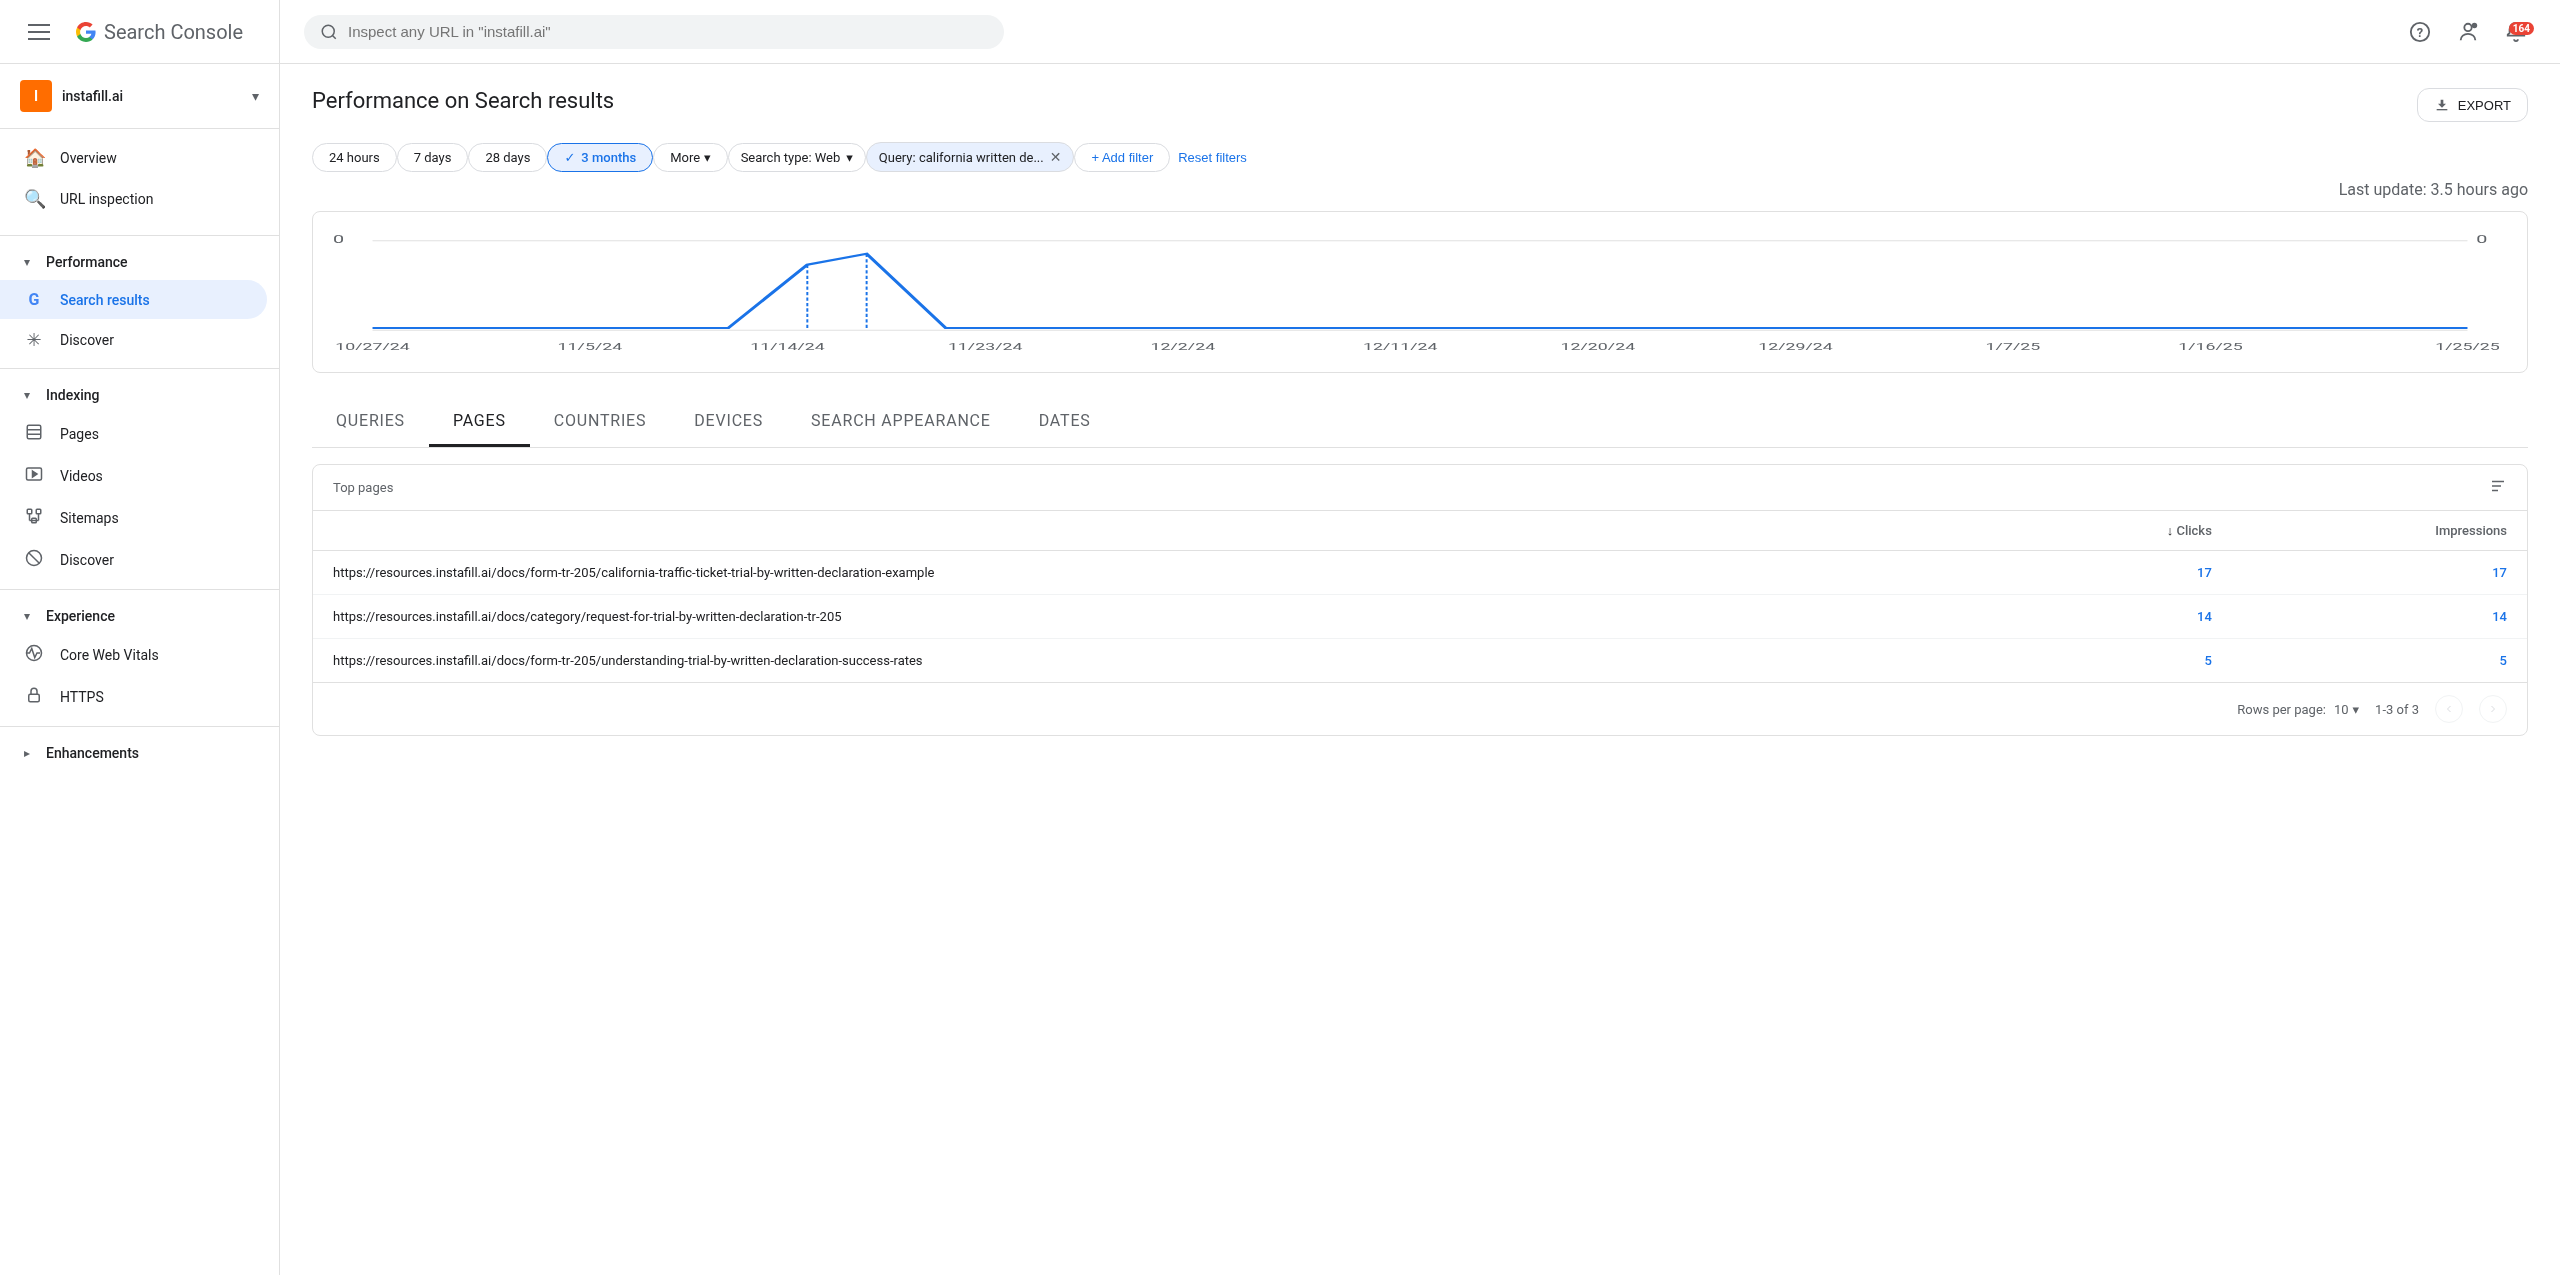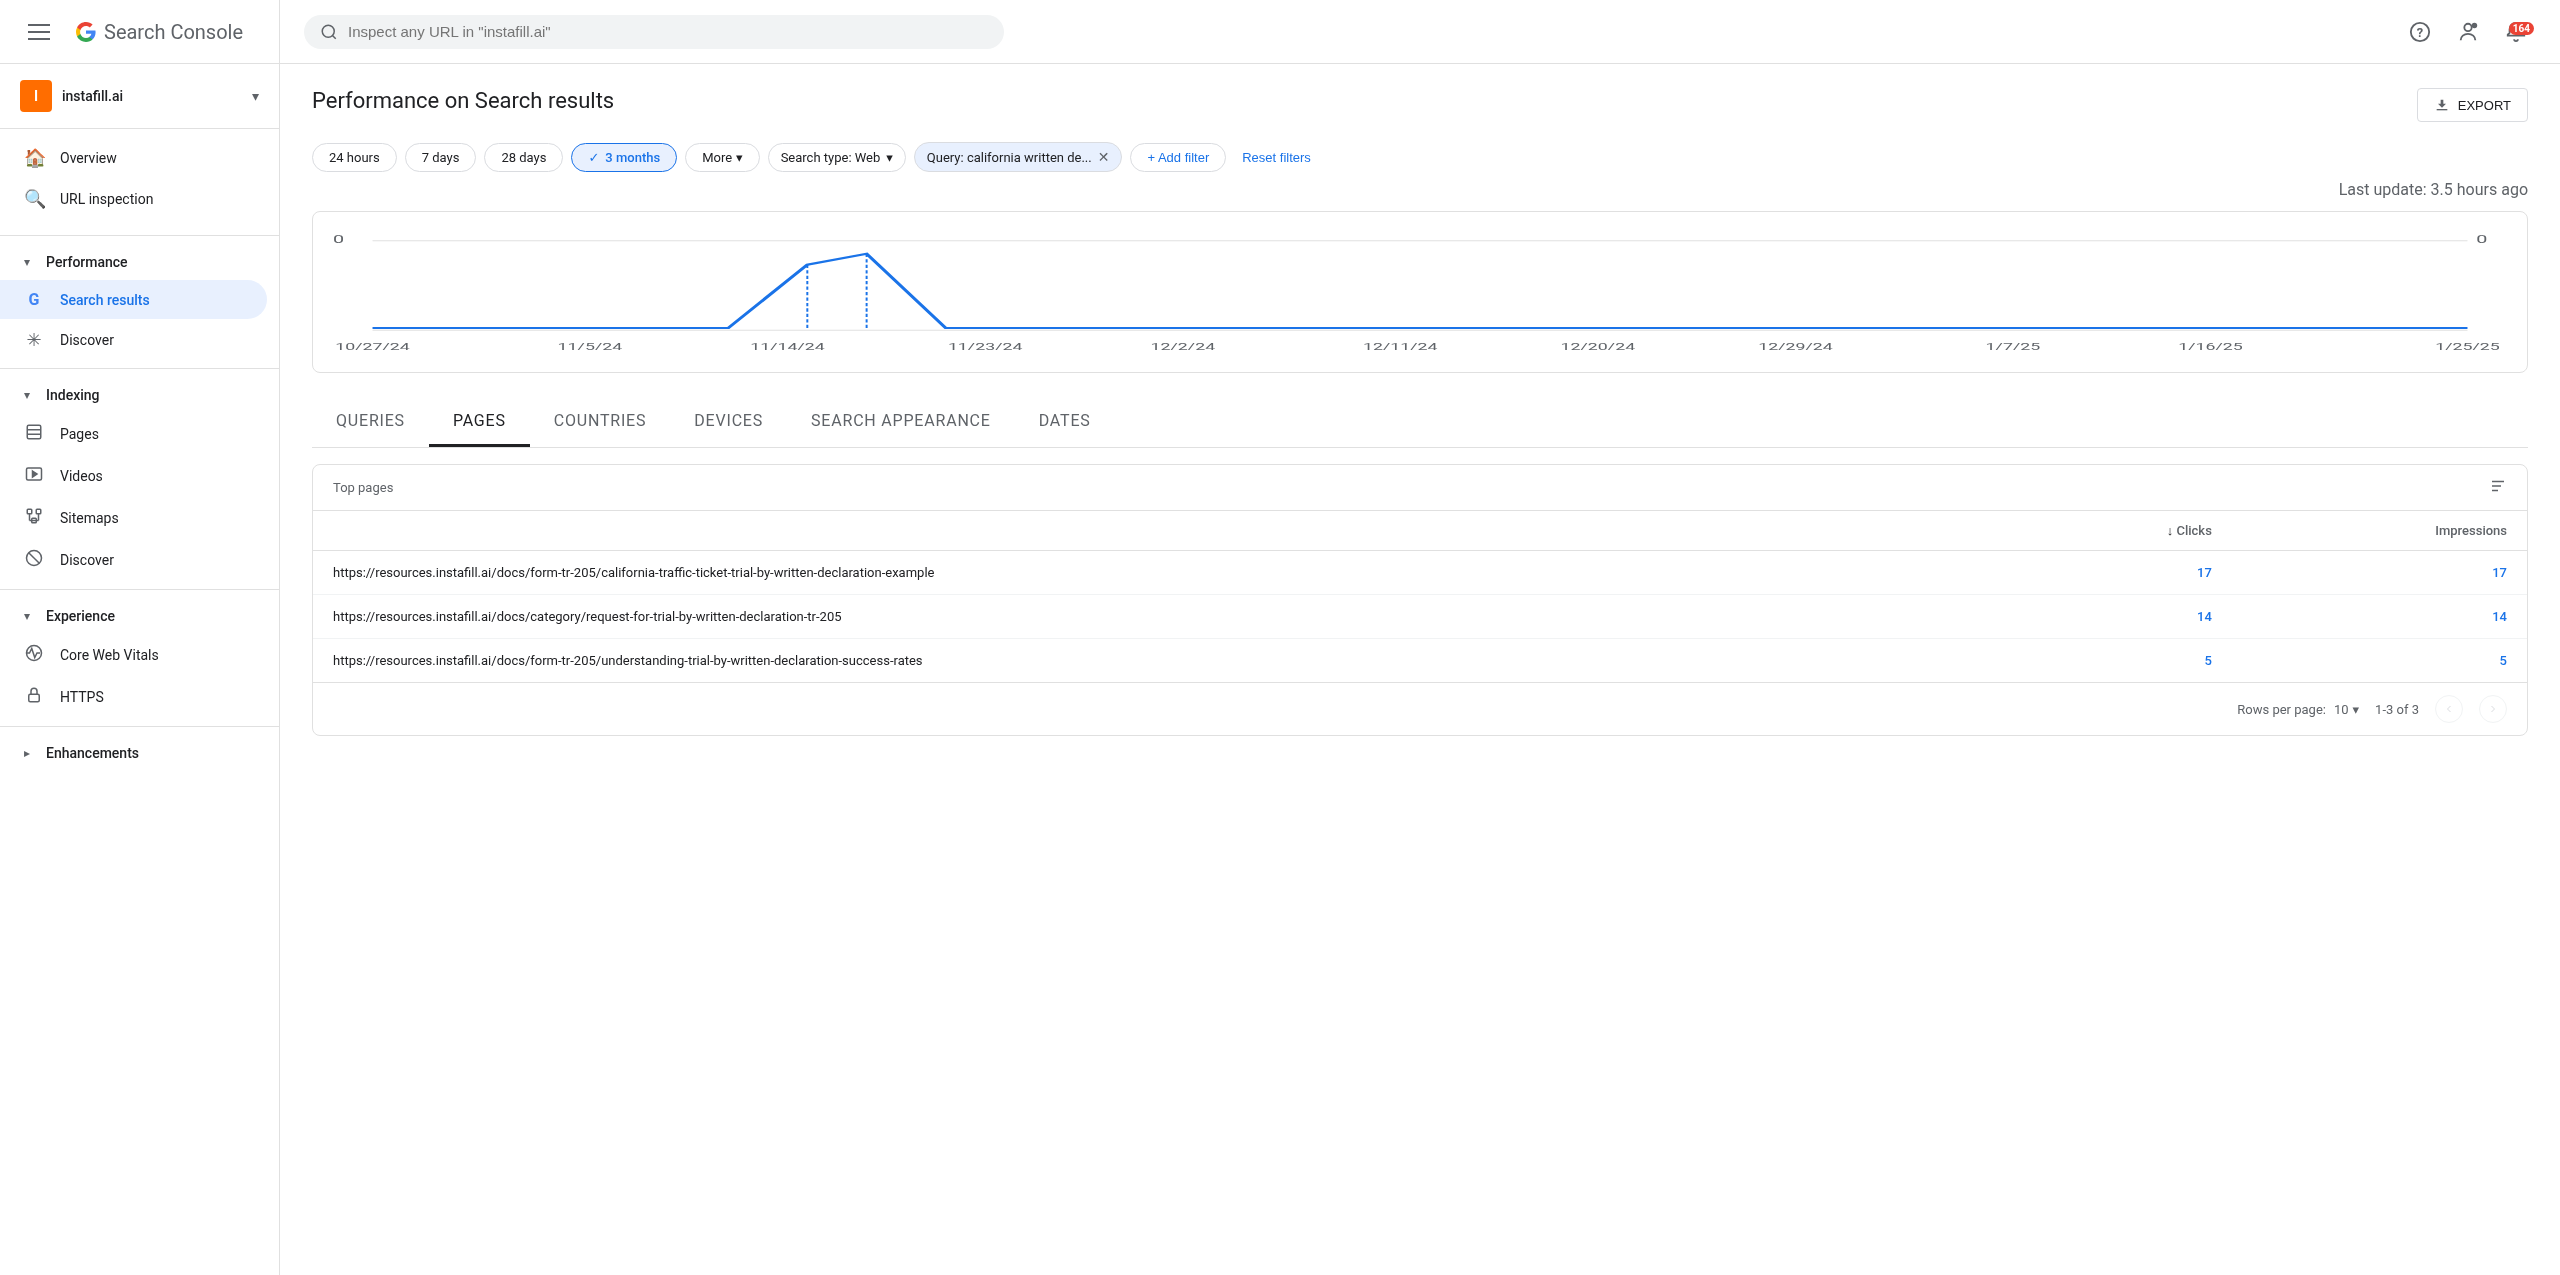--- a/index.html
+++ b/index.html
@@ -35,21 +35,21 @@
     .nav-icon { color: #5f6368; font-size: 18px; width: 20px; text-align: center; }
     .nav-section-header { display: flex; align-items: center; gap: 16px; padding: 10px 24px; cursor: pointer; font-size: 14px; color: #202124; font-weight: 500; }
     .section-arrow { font-size: 12px; color: #5f6368; }
     .nav-divider { height: 1px; background: #e0e0e0; margin: 8px 0; }
 
     
     .main-content { padding: 24px 32px; }
     .page-title { font-size: 22px; font-weight: 400; color: #202124; margin-bottom: 20px; }
 
     
-    .filter-bar { display: flex; align-items: center; gap: 8px; margin-bottom: 8px; flex-wrap: wrap; }
+    .filter-bar { display: flex; align-items: center; margin-bottom: 8px; flex-wrap: wrap; }
     .filter-chip { border: 1px solid #dadce0; border-radius: 20px; padding: 6px 16px; font-size: 13px; cursor: pointer; background: white; color: #202124; display: flex; align-items: center; gap: 6px; }
     .filter-chip.active { background: #e8f0fe; border-color: #1a73e8; color: #1a73e8; font-weight: 500; }
     .filter-chip .check { color: #1a73e8; }
     .filter-chip-query { border: 1px solid #dadce0; border-radius: 20px; padding: 6px 12px; font-size: 13px; cursor: pointer; background: #e8f0fe; color: #202124; display: flex; align-items: center; gap: 6px; }
     .filter-chip-type { border: 1px solid #dadce0; border-radius: 20px; padding: 6px 12px; font-size: 13px; cursor: pointer; background: white; color: #202124; display: flex; align-items: center; gap: 6px; }
     .add-filter { border: 1px solid #dadce0; border-radius: 20px; padding: 6px 16px; font-size: 13px; cursor: pointer; background: white; color: #1a73e8; display: flex; align-items: center; gap: 4px; }
     .reset-filters { color: #1a73e8; font-size: 13px; cursor: pointer; padding: 6px 8px; background: none; border: none; }
     .close-icon { color: #5f6368; font-size: 14px; cursor: pointer; }
 
     .last-update { text-align: right; font-size: 16px; color: #5f6368; margin-bottom: 12px; }
@@ -81,21 +81,21 @@
     .impressions-val { color: #1a73e8; font-weight: 500; }
 
     .table-footer { display: flex; align-items: center; justify-content: flex-end; padding: 12px 20px; gap: 16px; font-size: 13px; color: #5f6368; border-top: 1px solid #e0e0e0; }
     .rows-per-page { display: flex; align-items: center; gap: 8px; }
     .rows-select { border: none; background: transparent; color: #5f6368; font-size: 13px; cursor: pointer; display: flex; align-items: flex-end; gap: 4px; }
     .pagination { display: flex; align-items: center; gap: 16px; }
     .page-nav { cursor: pointer; color: #5f6368; padding: 4px; border: 1px solid #dadce0; border-radius: 50%; width: 28px; height: 28px; display: flex; align-items: center; justify-content: center; }
     .page-nav.disabled { color: #dadce0; cursor: default; border-color: #f1f3f4; }
 
     
-    .export-btn { display: flex; align-items: center; gap: 8px; border: 1px solid #dadce0; border-radius: 4px; padding: 8px 16px; font-size: 13px; cursor: pointer; color: #202124; background: white; margin-bottom: 20px; }
+    .export-btn { display: flex; align-items: center; gap: 8px; border: 1px solid #dadce0; border-radius: 12px; padding: 8px 16px; font-size: 13px; cursor: pointer; color: #202124; background: white; margin-bottom: 20px; }
     .header-row { display: flex; align-items: flex-start; justify-content: space-between; }
   </style>
 </head>
 <body>
 
 <div class="app">
 
   <div class="sidebar">
     <div class="top-bar" style="border-right: none; border-bottom: 1px solid #e0e0e0;">
       <div class="hamburger">

